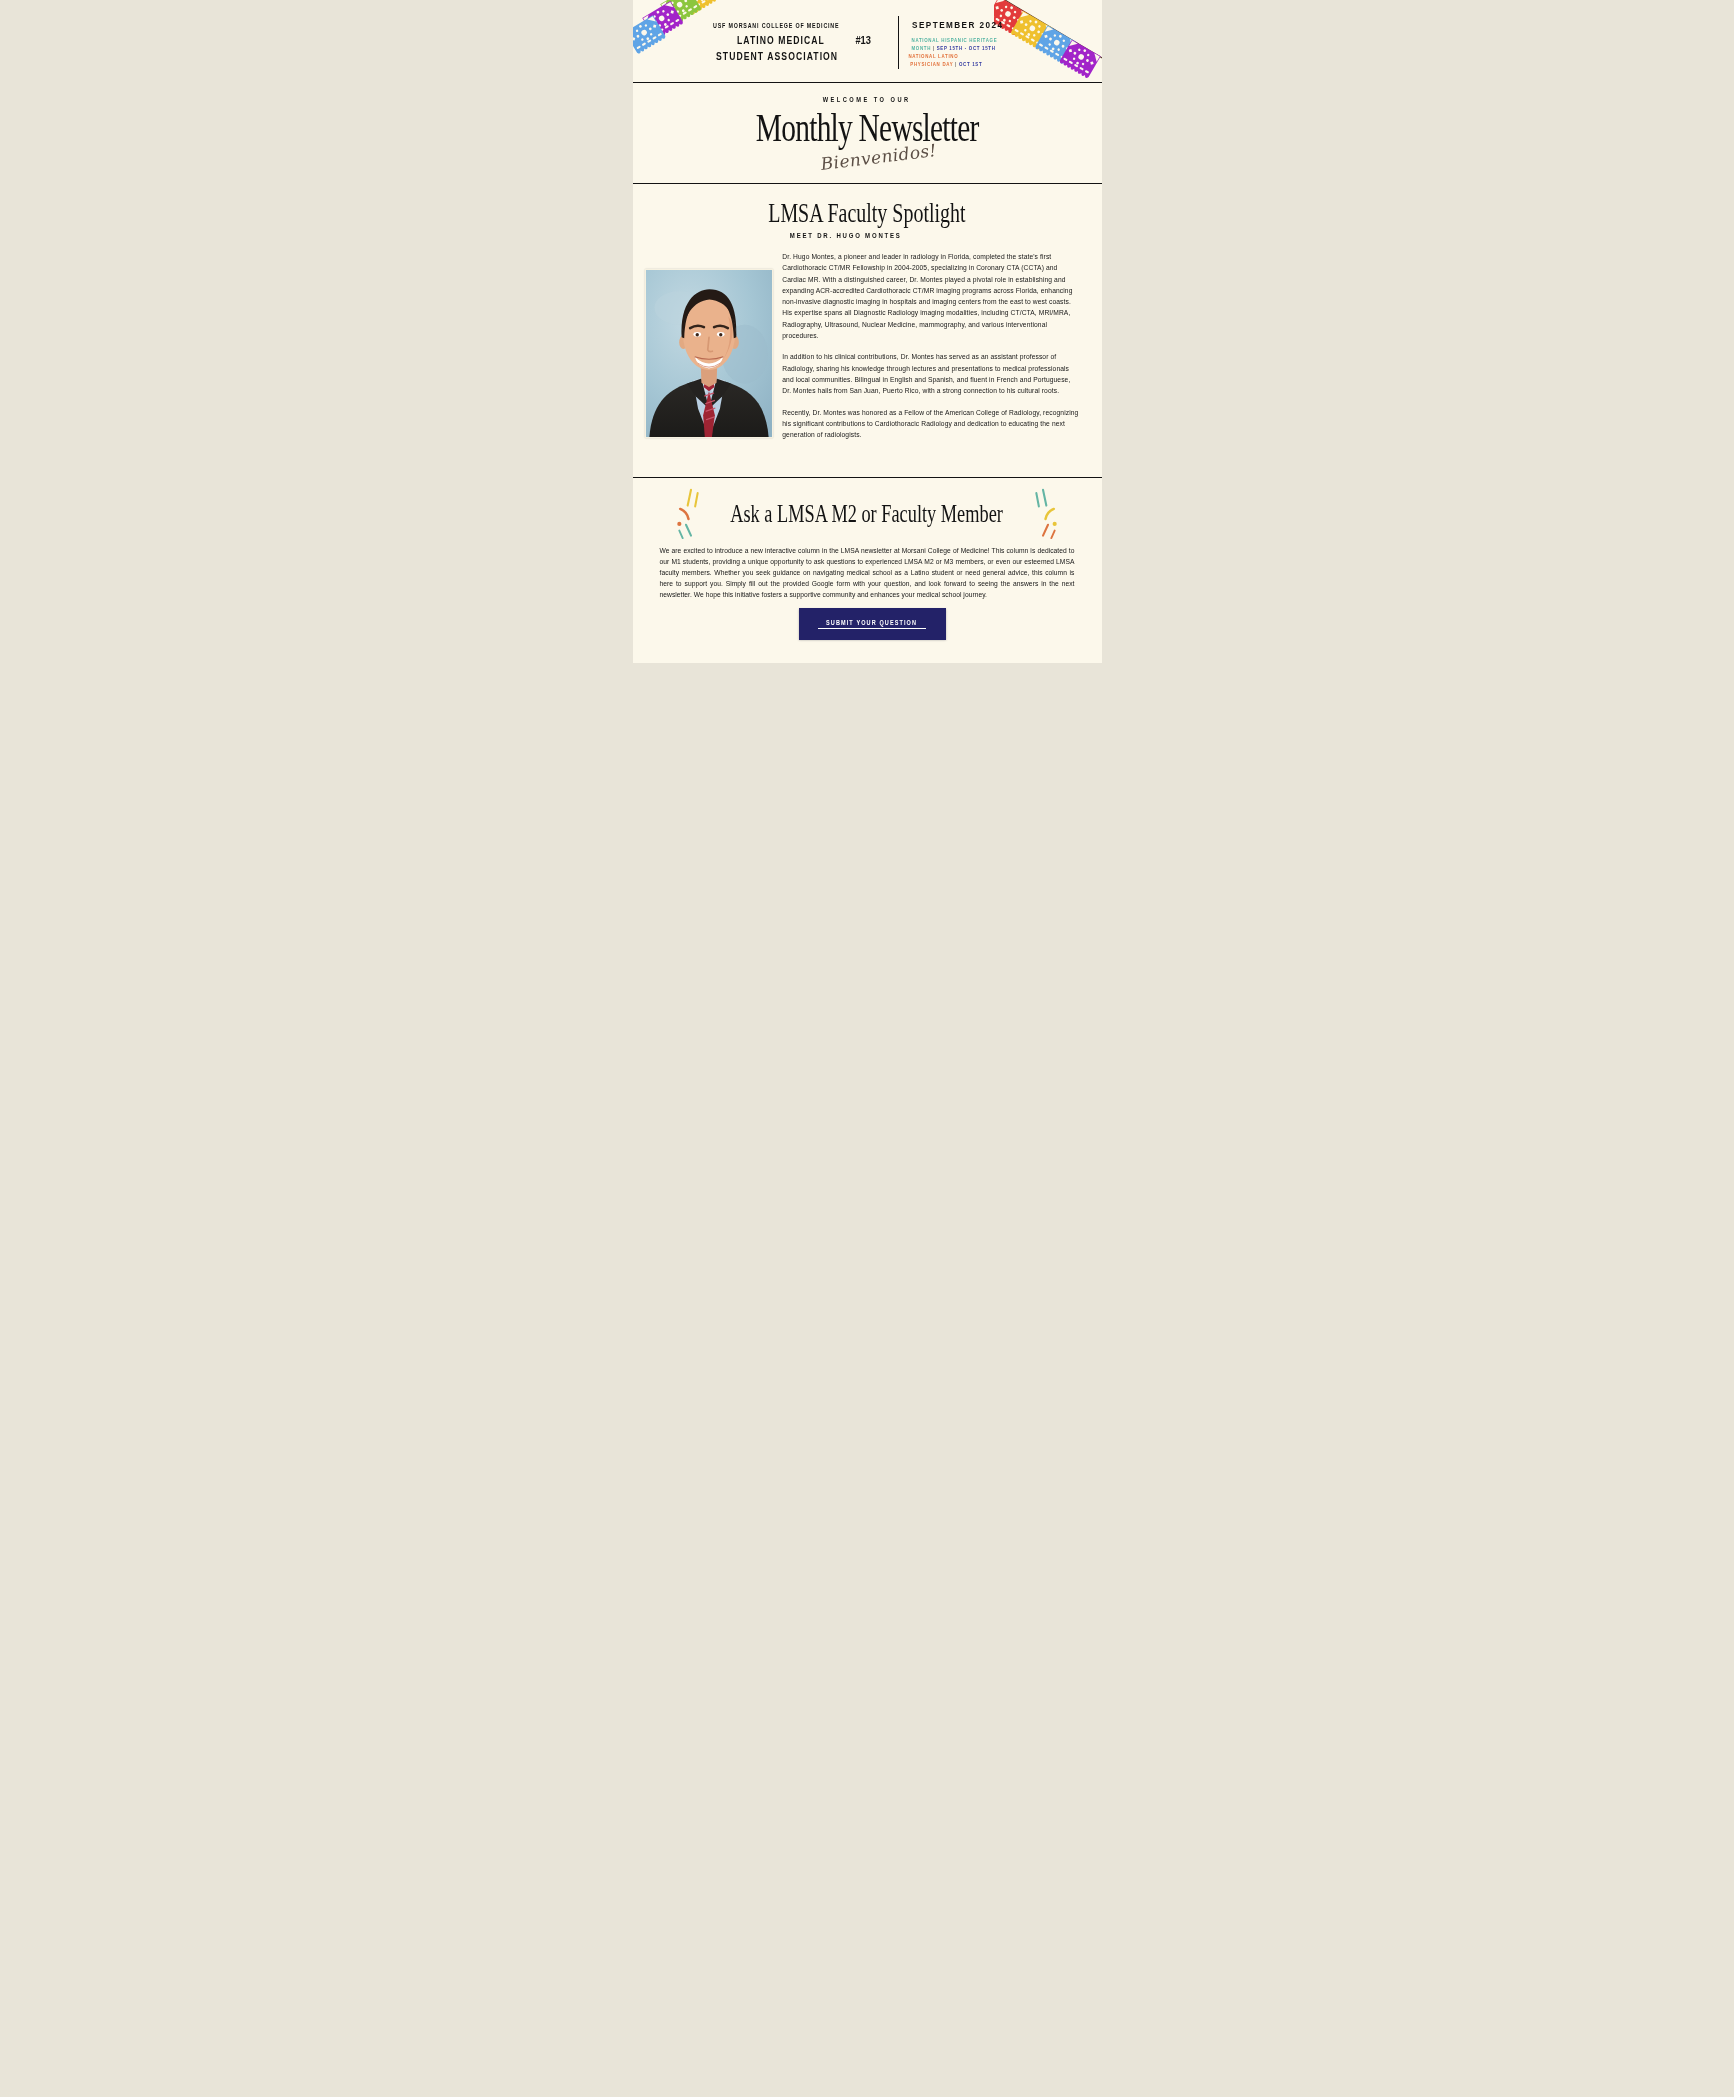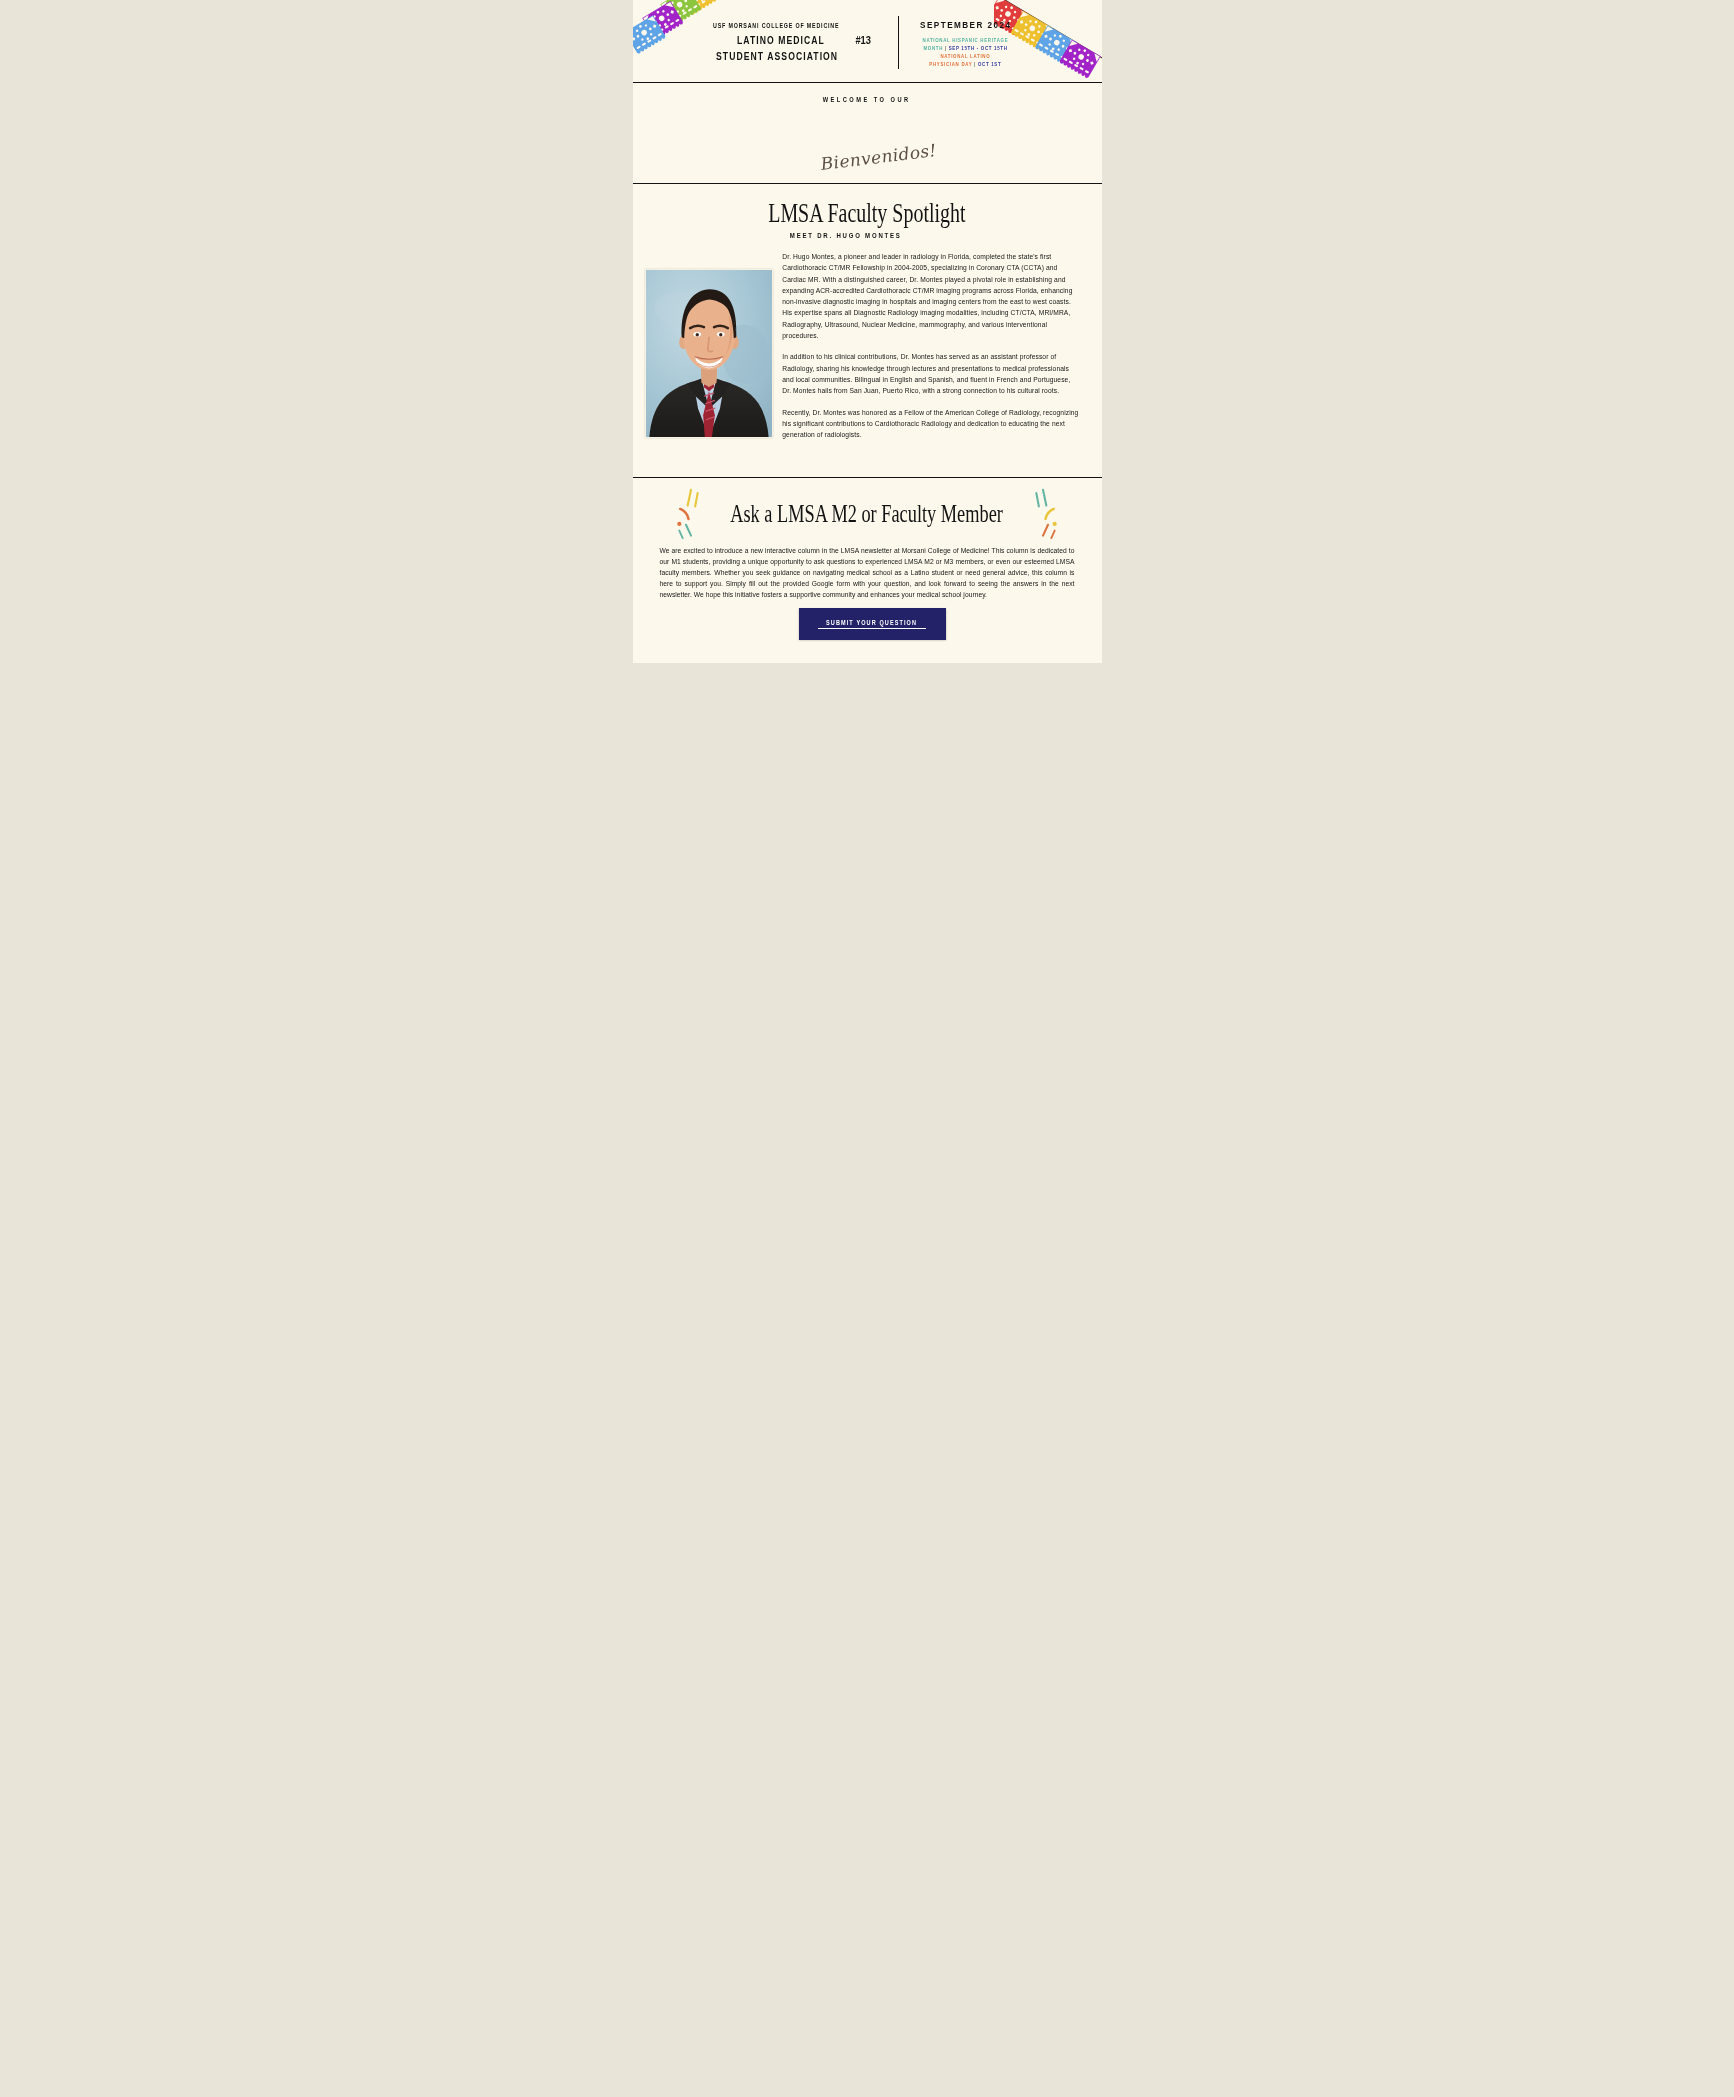--- a/index.html
+++ b/index.html
@@ -18,21 +18,21 @@
   #header{position:absolute;top:0;left:0;width:100%;height:82px;}
   .banner{position:absolute;pointer-events:none;}
   #banner-left{left:-12.6px;top:-10.5px;}
   #banner-right{right:-14.7px;top:-10.5px;}
   .masthead-left{position:absolute;left:76px;top:21px;width:164px;text-align:center;}
   .mh-line1{font-size:6.5px;font-weight:bold;letter-spacing:1px;line-height:10px;}
   .mh-line2row{position:relative;line-height:15px;height:15px;margin-top:1.7px;}
   .mh-big{font-size:10.5px;font-weight:bold;letter-spacing:1.3px;}
   .mh-issue{position:absolute;right:0;top:0;font-size:11px;font-weight:bold;margin-left:40px;}
   .vrule{position:absolute;left:265px;top:16px;width:1.3px;height:53px;background:#131313;}
-  .masthead-right{position:absolute;left:271px;top:19.3px;width:124px;text-align:center;}
+  .masthead-right{position:absolute;left:271px;top:19.3px;width:124px;text-align:left;}
   .mr-date{font-size:9.6px;font-weight:bold;letter-spacing:1.7px;line-height:12.6px;margin-bottom:3.8px;}
   .mr-line{font-size:5.2px;font-weight:bold;letter-spacing:0.8px;line-height:8.2px;}
   .teal{color:#52B3A2;}
   .navy{color:#3038A0;}
   .orange{color:#E2713B;}
   .sep{color:#131313;font-weight:normal;}
   
   #welcome{position:absolute;top:83px;left:0;width:100%;height:100px;text-align:center;}
   .eyebrow{margin-top:13.4px;font-size:6.7px;font-weight:bold;letter-spacing:2.9px;}
   .big-title{margin-top:5px;font-size:31px;line-height:39px;letter-spacing:-0.8px;}
@@ -158,20 +158,23 @@
       </div>
     </div>
   </div>
 
   <div class="rule" style="top:82px"></div>
 
   <div id="welcome">
     <div class="eyebrow">
       <span class="cxc">WELCOME TO OUR</span>
     </div>
+    <div class="big-title">
+      <span class="serifstretch">Monthly Newsletter</span>
+    </div>
     <div class="script">Bienvenidos!</div>
   </div>
 
   <div class="rule" style="top:183px"></div>
 
   <div id="spotlight">
     <div class="spot-title">
       <span class="serifstretch">LMSA Faculty Spotlight</span>
     </div>
     <div class="spot-sub">

